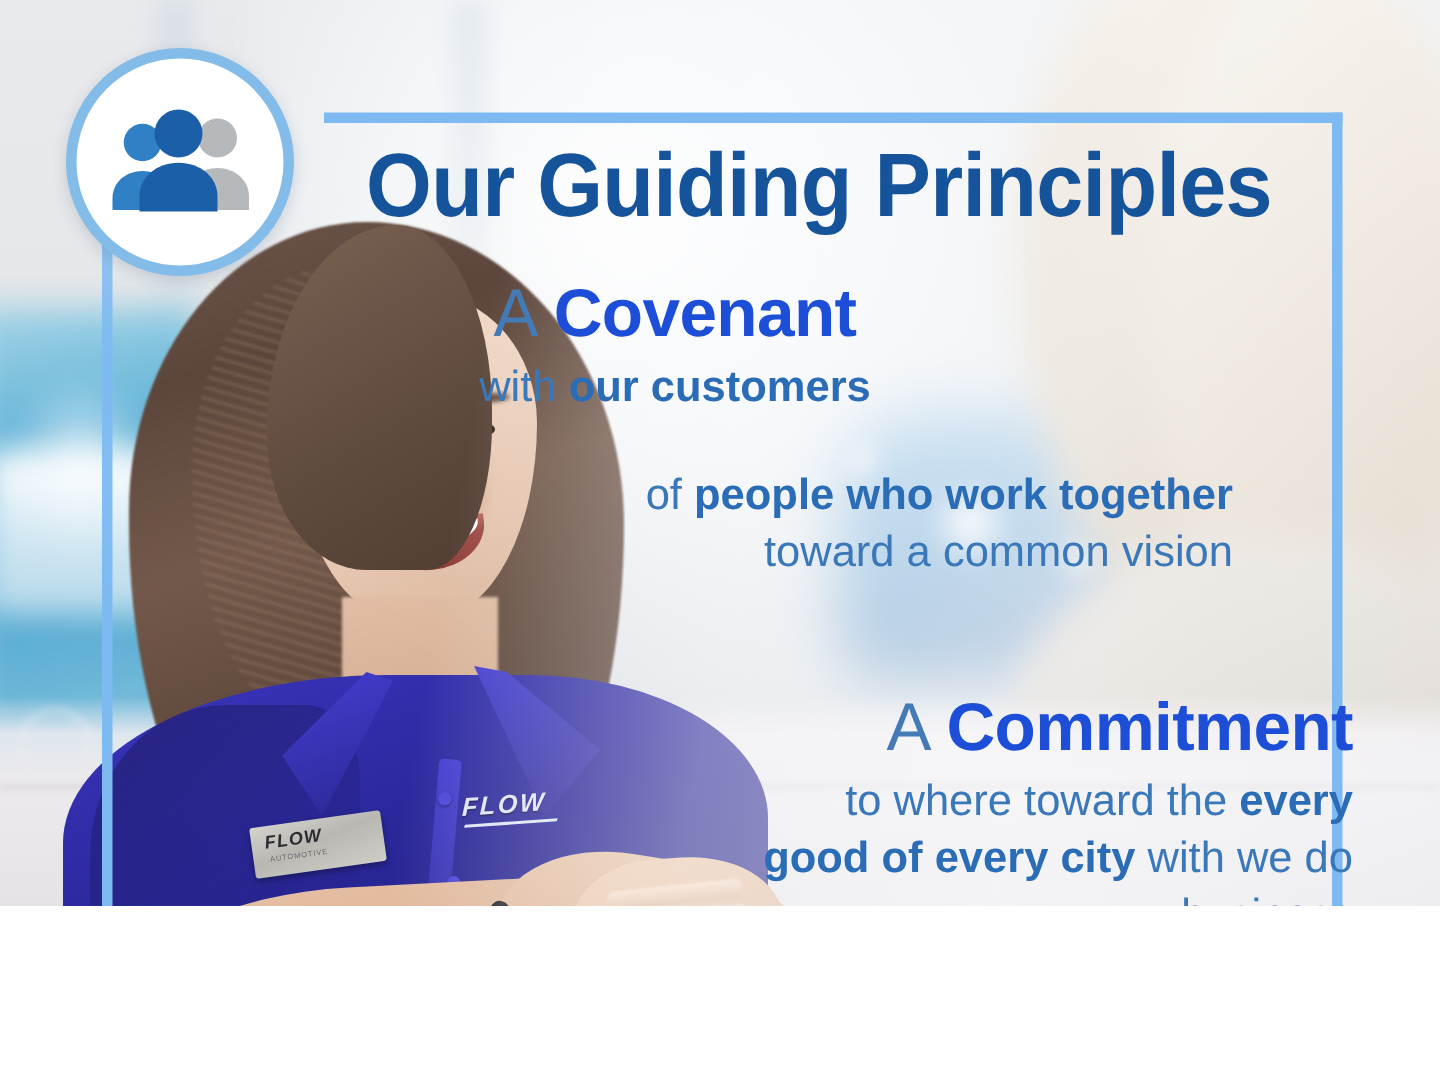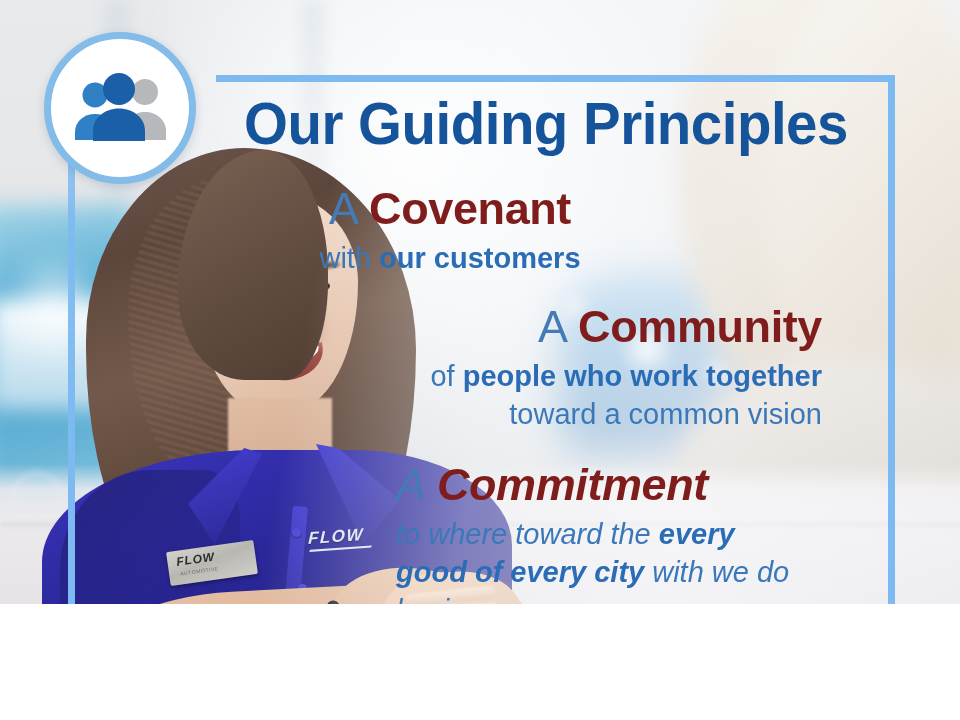--- a/index.html
+++ b/index.html
@@ -458,35 +458,35 @@
     line-height: 1.02;
     white-space: nowrap;
   }
   .p-article {
     font-weight: 400;
     color: #447bb6;
     letter-spacing: 0px;
   }
   .p-word {
     font-weight: 700;
-    color: #7f1d1d;
+    color: #1d4ed8;
     letter-spacing: -0.4px;
   }
   .p-sub {
     font-size: 29px;
     line-height: 1.32;
     font-weight: 400;
     color: #3a78ba;
     margin-top: 7px;
   }
   .p-sub b { font-weight: 700; color: #2a6cb6; }
 
   .principle-1 { left: 240px; top: 186px; width: 420px; text-align: center; }
   .principle-2 { left: 330px; top: 304px; width: 492px; text-align: right; }
-  .principle-3 { left: 396px; top: 462px; width: 478px; text-align: left; font-style: italic; }
+  .principle-3 { left: 424px; top: 462px; width: 478px; text-align: right; }
   .principle-1 .p-sub { text-align: center; }
 </style>
 </head>
 <body>
 
 <div class="poster">
 
   <div class="photo">
     <div class="bg-base"></div>
     <div class="bg-window"></div>
@@ -583,24 +583,20 @@
     <div class="p-title">
       <span class="p-article">A</span>
       <span class="p-word">Covenant</span>
     </div>
     <div class="p-sub">
       <span>with </span><b>our customers</b>
     </div>
   </div>
 
   <div class="principle principle-2">
-    <div class="p-title">
-      <span class="p-article">A</span>
-      <span class="p-word">Community</span>
-    </div>
     <div class="p-sub">
       <span>of </span><b>people who work together</b><br>
       <span>toward a common vision</span>
     </div>
   </div>
 
   <div class="principle principle-3">
     <div class="p-title">
       <span class="p-article">A</span>
       <span class="p-word">Commitment</span>

